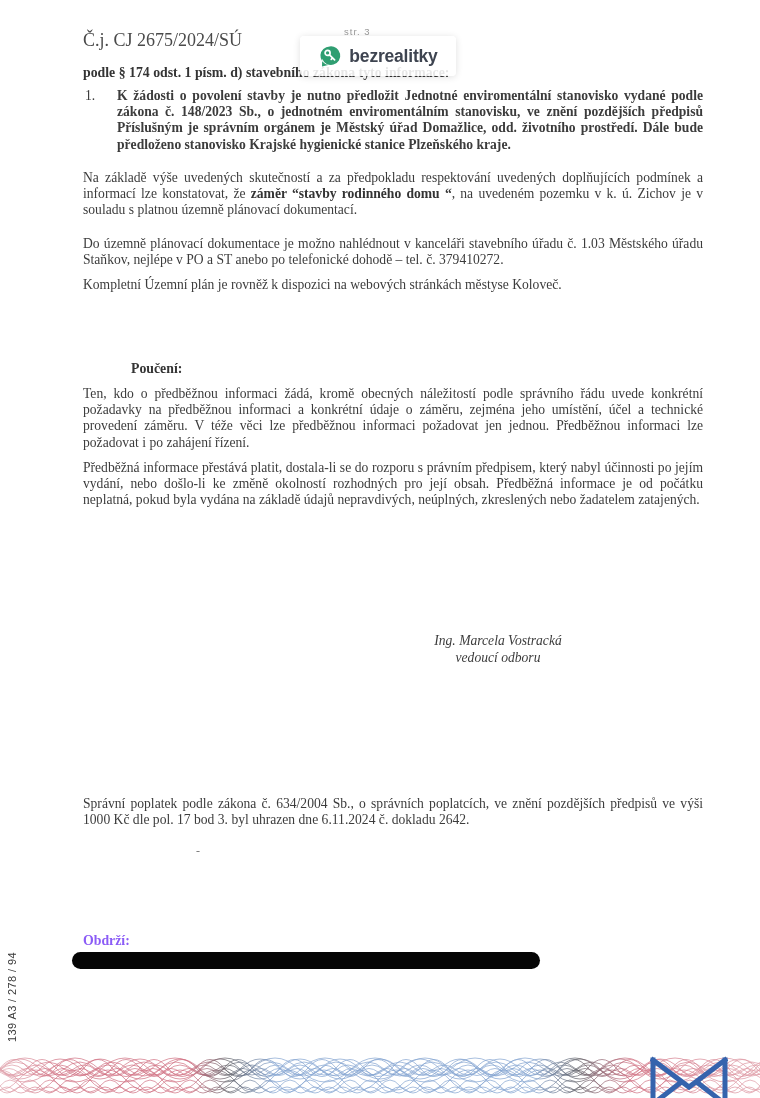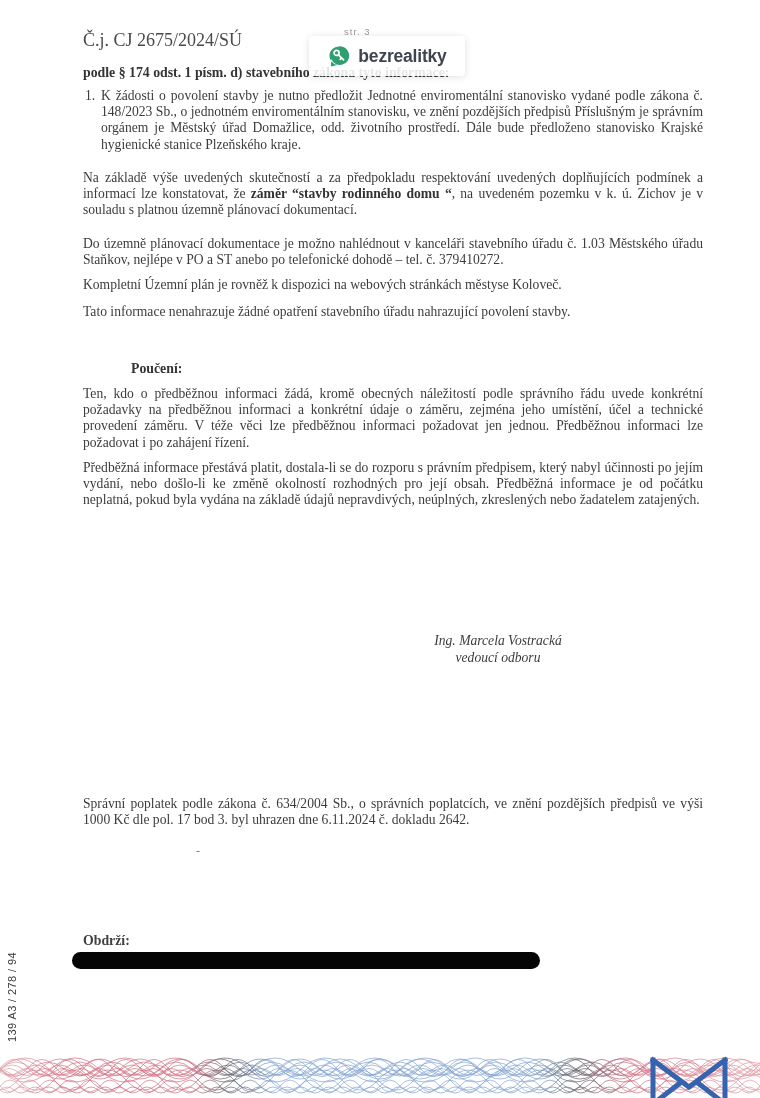--- a/index.html
+++ b/index.html
@@ -13,51 +13,51 @@
   }
   .abs{position:absolute;}
   .conv-header{
     top:6px;left:57px;width:680px;
     font-family:"Liberation Sans", sans-serif;
     font-size:12.6px;color:#4c4c4c;letter-spacing:.1px;
   }
   .ref-number{top:30px;left:83px;font-size:18px;color:#4a4a4a;}
   .str-marker{top:26px;left:344px;font-size:9.5px;color:#9a9a9a;letter-spacing:1px;font-family:"Liberation Sans",sans-serif;}
   .logo-box{
-    top:36px;left:309px;width:156px;height:40px;
+    top:36px;left:300px;width:156px;height:40px;
     background:rgba(255,255,255,.88);
     border-radius:4px;
     box-shadow:0 1px 7px rgba(0,0,0,.13);
     display:flex;align-items:center;justify-content:center;gap:7px;
     z-index:5;
   }
   .logo-text{
     font-family:"Liberation Sans", sans-serif;
     font-weight:700;font-size:17.5px;color:#3e4450;letter-spacing:-.2px;
   }
   .body-text{
     font-size:13.6px;line-height:16.2px;color:#3c3c3c;
     text-align:justify;
   }
   .intro-bold{top:65px;left:83px;width:620px;font-weight:700;font-size:13.8px;color:#343434;}
   .item1{top:88px;left:85px;width:618px;}
   .item1 .num{position:absolute;left:0;top:0;}
-  .item1 .txt{display:block;margin-left:16px;}
+  .item1 .txt{display:block;margin-left:32px;font-weight:bold;}
   .p-zamer{top:170px;left:83px;width:620px;}
   .p-dok{top:236px;left:83px;width:620px;}
   .p-uzemni{top:277px;left:83px;width:620px;}
   .p-tato{top:304px;left:83px;width:620px;}
   .pouceni-h{top:361px;left:83px;font-weight:700;font-size:13.8px;color:#343434;margin-left:48px;}
   .pouceni-p1{top:386px;left:83px;width:620px;}
   .pouceni-p2{top:460px;left:83px;width:620px;}
   .bold-inline{font-weight:700;color:#333;}
   .signature{top:632px;left:378px;width:240px;text-align:center;font-size:13.6px;line-height:17px;color:#3c3c3c;font-style:italic;}
   .p-poplatek{top:796px;left:83px;width:620px;}
   .tiny-dash{top:844px;left:196px;font-size:12px;color:#777;}
-  .obdrzi-h{top:933px;left:83px;font-weight:700;font-size:13.8px;color:#404040;}
+  .obdrzi-h{top:933px;left:83px;font-weight:700;font-size:13.8px;color:#8b5cf6;}
   .redaction-bar{
     top:952px;left:72px;width:468px;height:17px;
     background:#050505;border-radius:9px;
   }
   .side-code{
     top:1042px;left:6px;
     transform-origin:0 0;transform:rotate(-90deg);
     white-space:nowrap;
     font-family:"Liberation Sans", sans-serif;
     font-size:11px;color:#3a3a3a;letter-spacing:.4px;
@@ -94,21 +94,20 @@
   </div>
 
   <div class="abs body-text p-zamer">
     <span>Na základě výše uvedených skutečností a za předpokladu respektování uvedených doplňujících podmínek a informací lze konstatovat, že </span><span class="bold-inline">záměr  “stavby rodinného domu “</span><span>, na uvedeném pozemku v k. ú. Zichov je v souladu s platnou územně plánovací dokumentací.</span>
   </div>
 
   <div class="abs body-text p-dok">Do  územně plánovací dokumentace je možno nahlédnout v kanceláři stavebního úřadu č. 1.03 Městského úřadu Staňkov, nejlépe v PO a ST anebo po telefonické dohodě – tel. č. 379410272.</div>
 
   <div class="abs body-text p-uzemni">Kompletní Územní plán je rovněž k dispozici na webových stránkách městyse Koloveč.</div>
 
-  <div class="abs body-text p-tato">Tato informace nenahrazuje žádné opatření stavebního úřadu nahrazující povolení stavby.</div>
 
   <div class="abs pouceni-h">Poučení:</div>
 
   <div class="abs body-text pouceni-p1">Ten, kdo o předběžnou informaci žádá, kromě obecných náležitostí podle správního řádu uvede konkrétní požadavky na předběžnou informaci a konkrétní údaje o záměru, zejména jeho umístění, účel a technické provedení záměru. V téže věci lze předběžnou informaci požadovat jen jednou. Předběžnou informaci lze požadovat i po zahájení řízení.</div>
 
   <div class="abs body-text pouceni-p2">Předběžná informace přestává platit, dostala-li se do rozporu s právním předpisem, který nabyl účinnosti po jejím vydání, nebo došlo-li ke změně okolností rozhodných pro její obsah. Předběžná informace je od počátku neplatná, pokud byla vydána na základě údajů nepravdivých, neúplných, zkreslených nebo žadatelem zatajených.</div>
 
   <div class="abs signature">
     <div>Ing. Marcela Vostracká</div>
     <div>vedoucí odboru</div>

